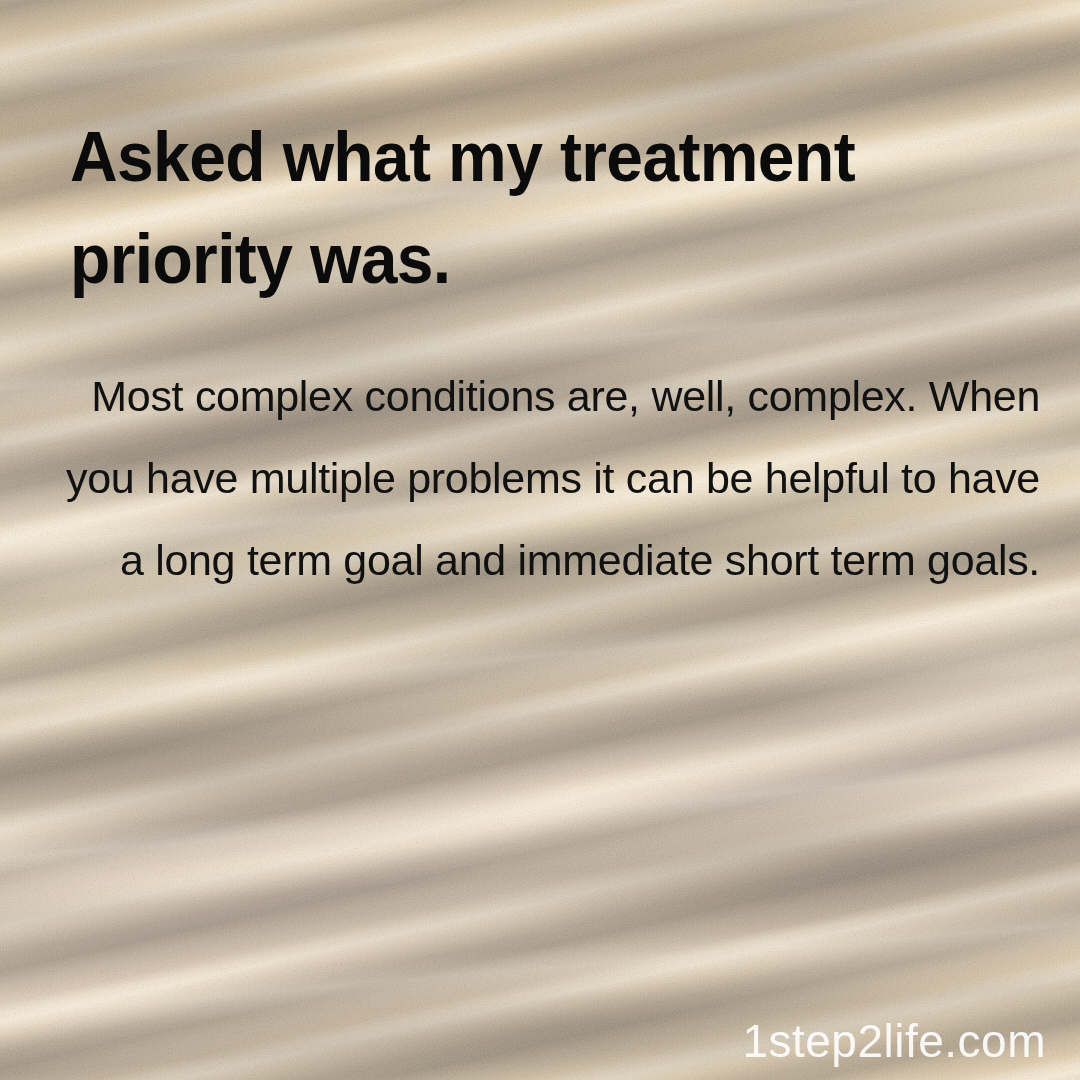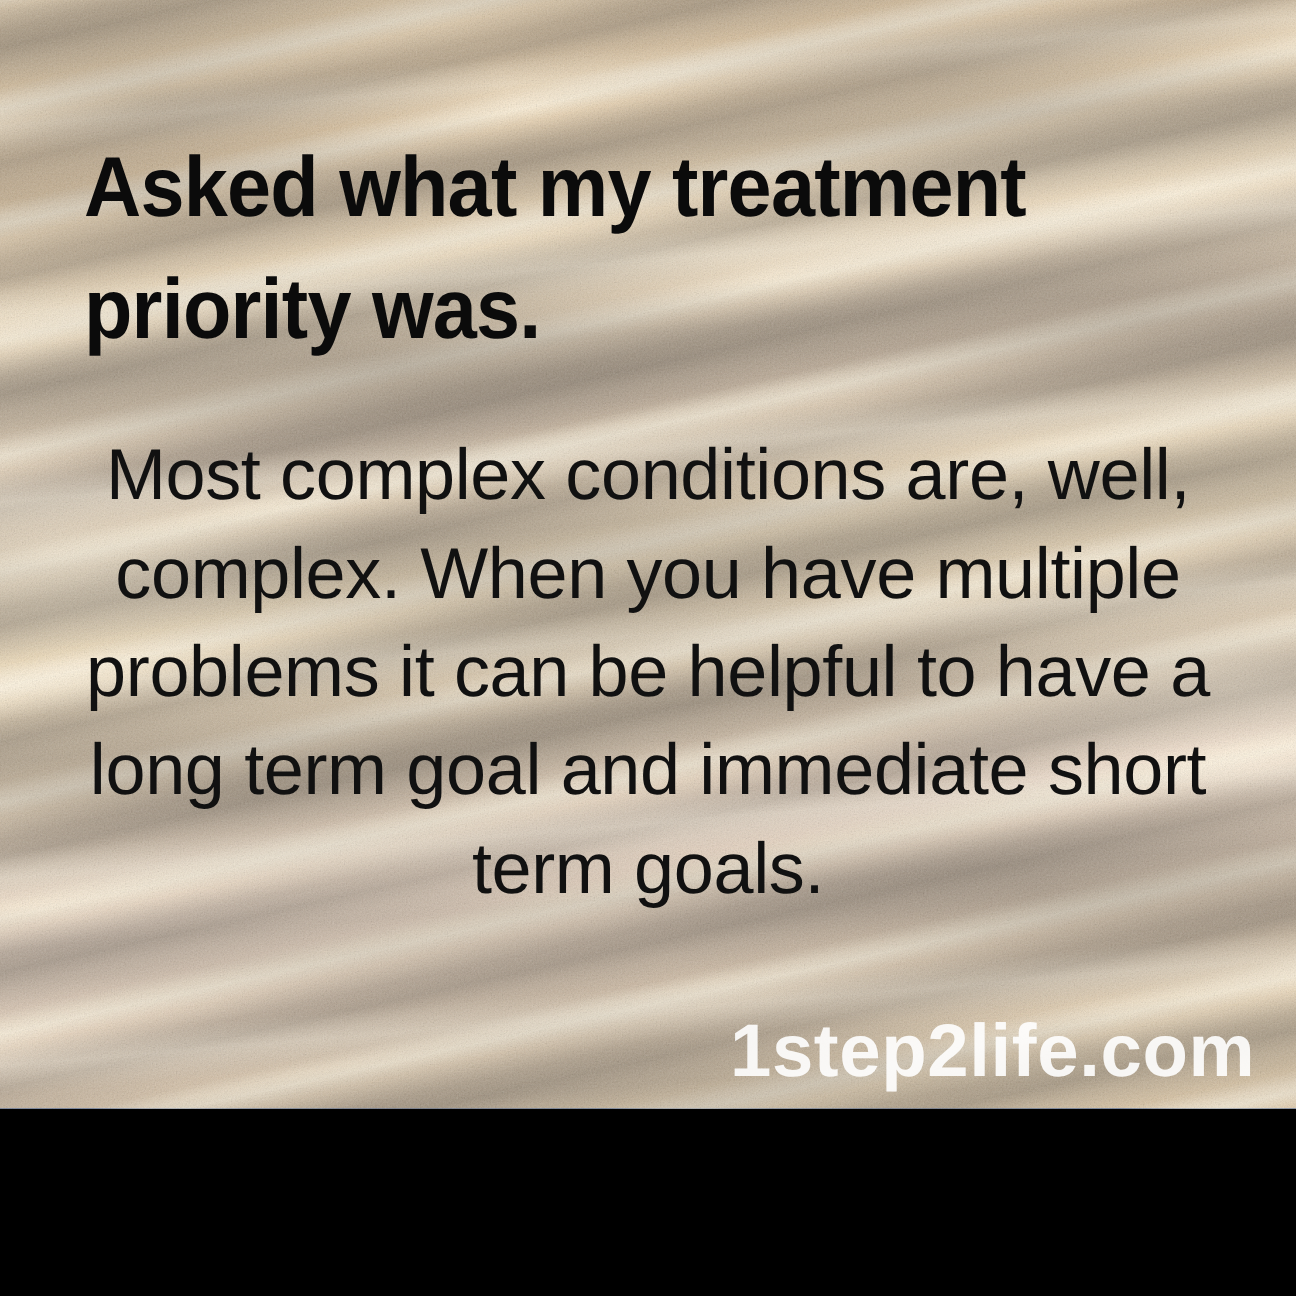--- a/index.html
+++ b/index.html
@@ -3,24 +3,24 @@
 <meta charset="utf-8">
 <style>
   html, body {
     margin: 0;
     padding: 0;
     background: #000;
   }
   #canvas {
     position: relative;
     width: 1080px;
-    height: 924px;
+    height: 1080px;
     overflow: hidden;
     font-family: "Liberation Sans", sans-serif;
-    background-color: #3b82f6;
+    background-color: #0f766e;
   }
 
   
   .sand-base {
     position: absolute;
     inset: 0;
     background:
       linear-gradient(171deg,
         #efd9b6 0%,
         #e2c9a5 14%,
@@ -113,40 +113,40 @@
     text-align: left;
     font-family: "Liberation Sans", sans-serif;
     transform: scaleX(0.93);
     transform-origin: left top;
   }
   .body-block {
     position: absolute;
     left: 40px;
     top: 355px;
     width: 1000px;
-    font-size: 60px;
+    font-size: 43px;
     line-height: 82px;
     font-weight: 400;
     color: #111111;
-    text-align: center;
+    text-align: right;
     letter-spacing: -0.3px;
     font-family: "Liberation Sans", sans-serif;
   }
   .body-block p {
     margin: 0;
   }
   .body-gap {
     height: 82px;
   }
   .watermark {
     position: absolute;
     right: 34px;
     bottom: 12px;
-    font-size: 62px;
-    font-weight: 700;
+    font-size: 46px;
+    font-weight: 400;
     color: rgba(255,255,255,0.90);
     letter-spacing: 0.5px;
     font-family: "Liberation Sans", sans-serif;
     white-space: nowrap;
     margin-left: 20px;
   }
 </style>
 </head>
 <body>
 

